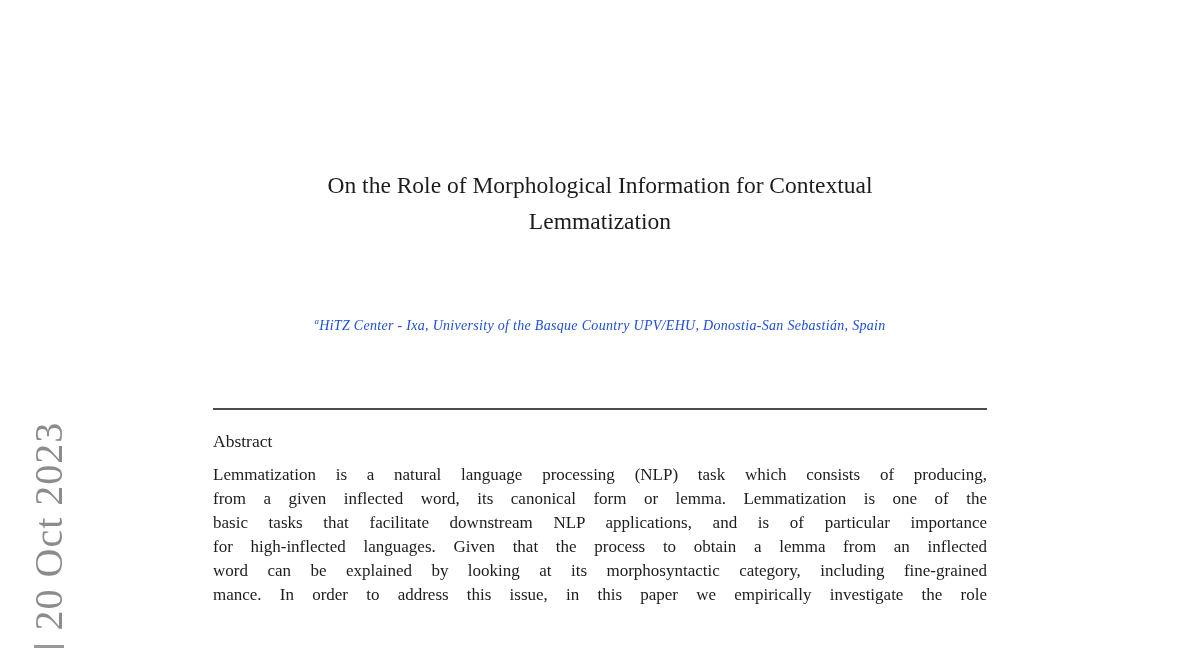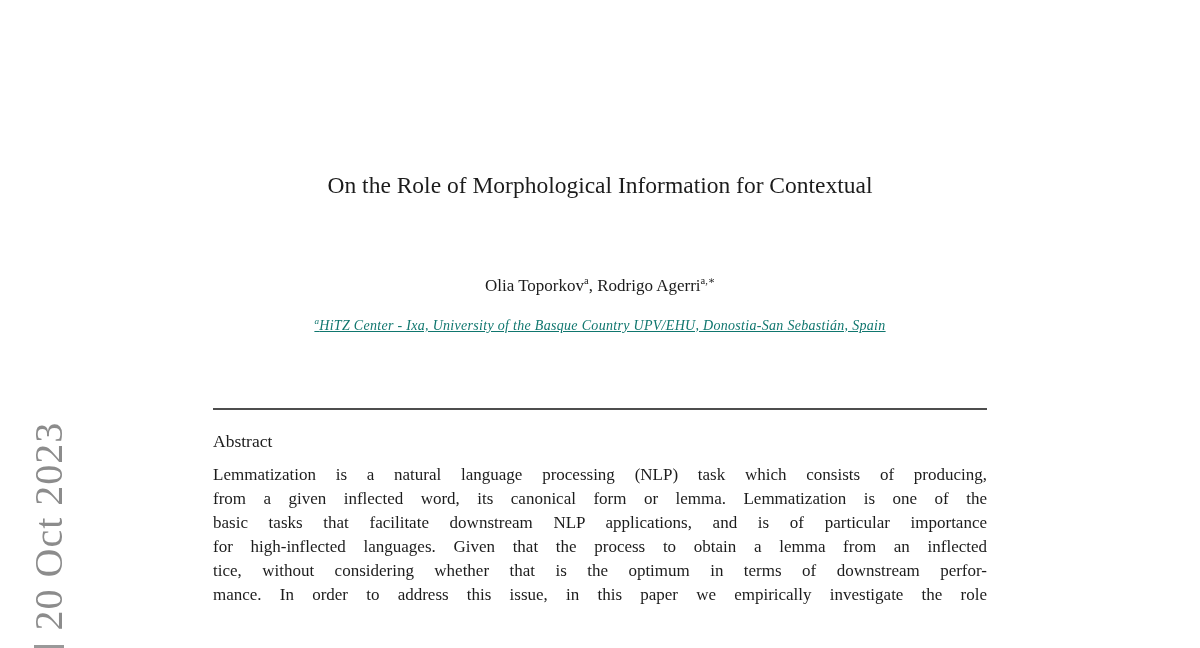--- a/index.html
+++ b/index.html
@@ -72,22 +72,21 @@
 
   .affiliation {
     position: absolute;
     top: 318px;
     left: 0;
     width: 100%;
     text-align: center;
     font-style: italic;
     font-size: 14px;
     letter-spacing: 0.3px;
-    color: #0f766e;
-    text-decoration: underline;
+    color: #1d4ed8;
   }
   .affiliation sup {
     font-size: 65%;
     line-height: 0;
   }
 
   .rule {
     position: absolute;
     top: 408px;
     left: 0;
@@ -125,37 +124,35 @@
 <div class="page">
 
   <div class="watermark-date">20 Oct 2023</div>
 
   <div class="watermark-stub"></div>
 
   <div class="content">
 
     <div class="title">
       <div>On the Role of Morphological Information for Contextual</div>
+      <div>Lemmatization</div>
     </div>
 
-    <div class="authors">
-      <span>Olia Toporkov</span><sup>a</sup><span>, </span><span>Rodrigo Agerri</span><sup>a,∗</sup>
-    </div>
 
     <div class="affiliation">
       <sup>a</sup><span>HiTZ Center - Ixa, University of the Basque Country UPV/EHU, Donostia-San Sebastián, Spain</span>
     </div>
 
     <div class="rule"></div>
 
     <div class="abstract-heading">Abstract</div>
 
     <div class="abstract-body">
       <div class="abs-line">Lemmatization is a natural language processing (NLP) task which consists of producing,</div>
       <div class="abs-line">from a given inflected word, its canonical form or lemma. Lemmatization is one of the</div>
       <div class="abs-line">basic tasks that facilitate downstream NLP applications, and is of particular importance</div>
       <div class="abs-line">for high-inflected languages. Given that the process to obtain a lemma from an inflected</div>
-      <div class="abs-line">tice, without considering whether that is the optimum in terms of downstream perfor-</div>
+      <div class="abs-line">word can be explained by looking at its morphosyntactic category, including fine-grained</div>
       <div class="abs-line">mance. In order to address this issue, in this paper we empirically investigate the role</div>
     </div>
 
   </div>
 </div>
 
 </body></html>

